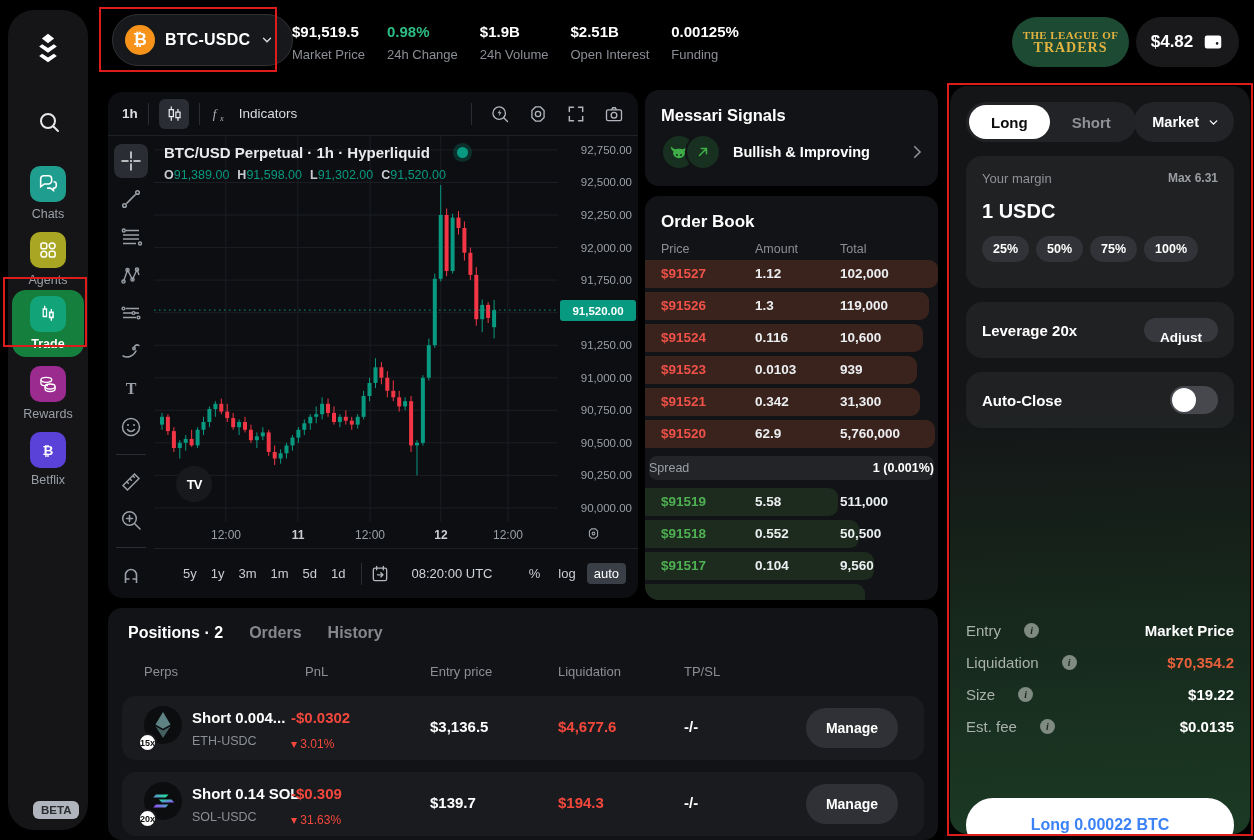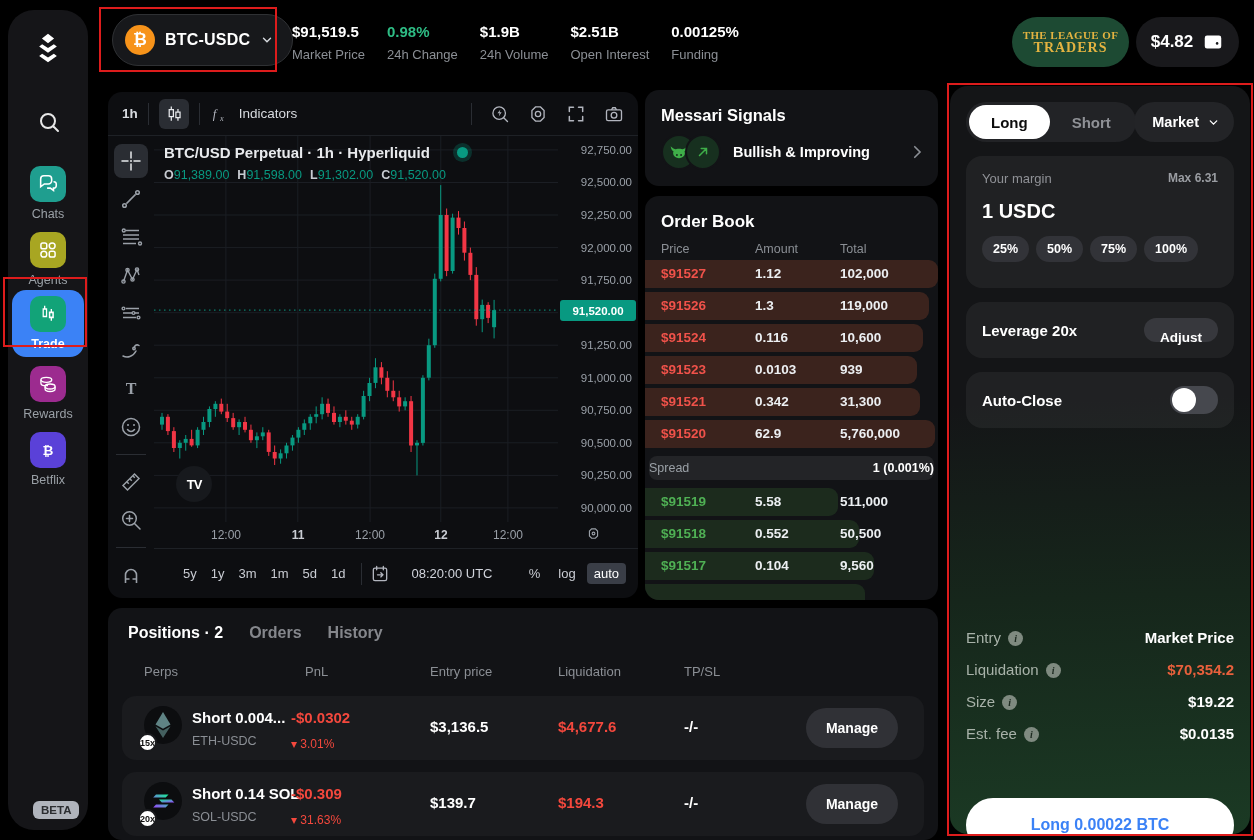--- a/index.html
+++ b/index.html
@@ -29,21 +29,21 @@
   #wallet-pill { left:1136px; top:17px; width:103px; height:50px; border-radius:25px;
     background:#19191c; justify-content:center; gap:9px; cursor:pointer; }
   #wallet-pill .bal { color:#fff; font-weight:bold; font-size:17px; }
 
   
   #sidebar { left:8px; top:10px; width:80px; height:820px; border-radius:26px; background:#151518; }
   #side-logo { left:22px; top:20px; width:36px; height:40px; color:#fff; }
   #side-search { left:29px; top:100px; width:24px; height:24px; color:#e8e8e8; cursor:pointer; }
   .nav-item { position:absolute; left:4px; width:72px; display:flex; flex-direction:column;
     align-items:center; cursor:pointer; padding:6px 0; border-radius:14px; }
-  .nav-item.active { background:#3b82f6; }
+  .nav-item.active { background:#15803d; }
   .nav-item .sq { width:36px; height:36px; border-radius:10px; display:flex; align-items:center;
     justify-content:center; color:#fff; }
   .nav-item .lbl { font-size:12.5px; color:#9aa0a6; margin-top:5px; }
   .nav-item.active .lbl { color:#fff; font-weight:bold; }
   #beta-badge { left:25px; top:791px; background:#b0b4bc; color:#2b2d31; font-size:11.5px;
     font-weight:bold; border-radius:6px; padding:3px 8px; }
 
   
   #chart-panel { left:108px; top:92px; width:530px; height:506px; background:#0d0e11; overflow:hidden; }
   #chart-toolbar { position:absolute; top:0; left:0; right:0; height:44px;
@@ -164,21 +164,21 @@
   #lev-card .ll { color:#fff; font-weight:bold; font-size:15px; }
   #adjust-btn { background:#37383d; color:#fff; font-weight:bold; font-size:13.5px;
     border:none; border-radius:17px; height:20px; padding:12px 16px; cursor:pointer; }
   #ac-card { top:286px; height:56px; display:flex; align-items:center; padding:0 16px;
     justify-content:space-between; }
   #ac-card .al { color:#fff; font-weight:bold; font-size:15px; }
   #ac-toggle { width:48px; height:28px; border-radius:14px; background:#46484e; position:relative; cursor:pointer; }
   #ac-toggle .knob { position:absolute; left:2px; top:2px; width:24px; height:24px;
     border-radius:50%; background:#fff; }
   #summary { position:absolute; left:16px; right:16px; top:528px; }
-  .sum-row { display:flex; align-items:flex-end; height:32px; }
+  .sum-row { display:flex; align-items:center; height:32px;gap:16px; }
   .sum-row .sl { color:#a8b2a9; font-size:15px; }
   .sum-row .info { width:15px; height:15px; border-radius:50%; background:#7f8a80; color:#1d2a20;
     font-size:10px; font-weight:bold; display:inline-flex; align-items:center; justify-content:center;
     margin-left:7px; font-family:"Liberation Serif", serif; font-style:italic; }
   .sum-row .sv { margin-left:auto; color:#fff; font-weight:bold; font-size:15px; }
   #submit-btn { position:absolute; left:16px; right:16px; top:684px; height:54px; border:none;
     border-radius:27px; background:#fff; color:#3b82f6; font-weight:bold; font-size:16px; cursor:pointer;margin-top:28px; }
 
   .annotation { position:absolute; border:2.5px solid #dd1c1c; pointer-events:none; }
 </style>

